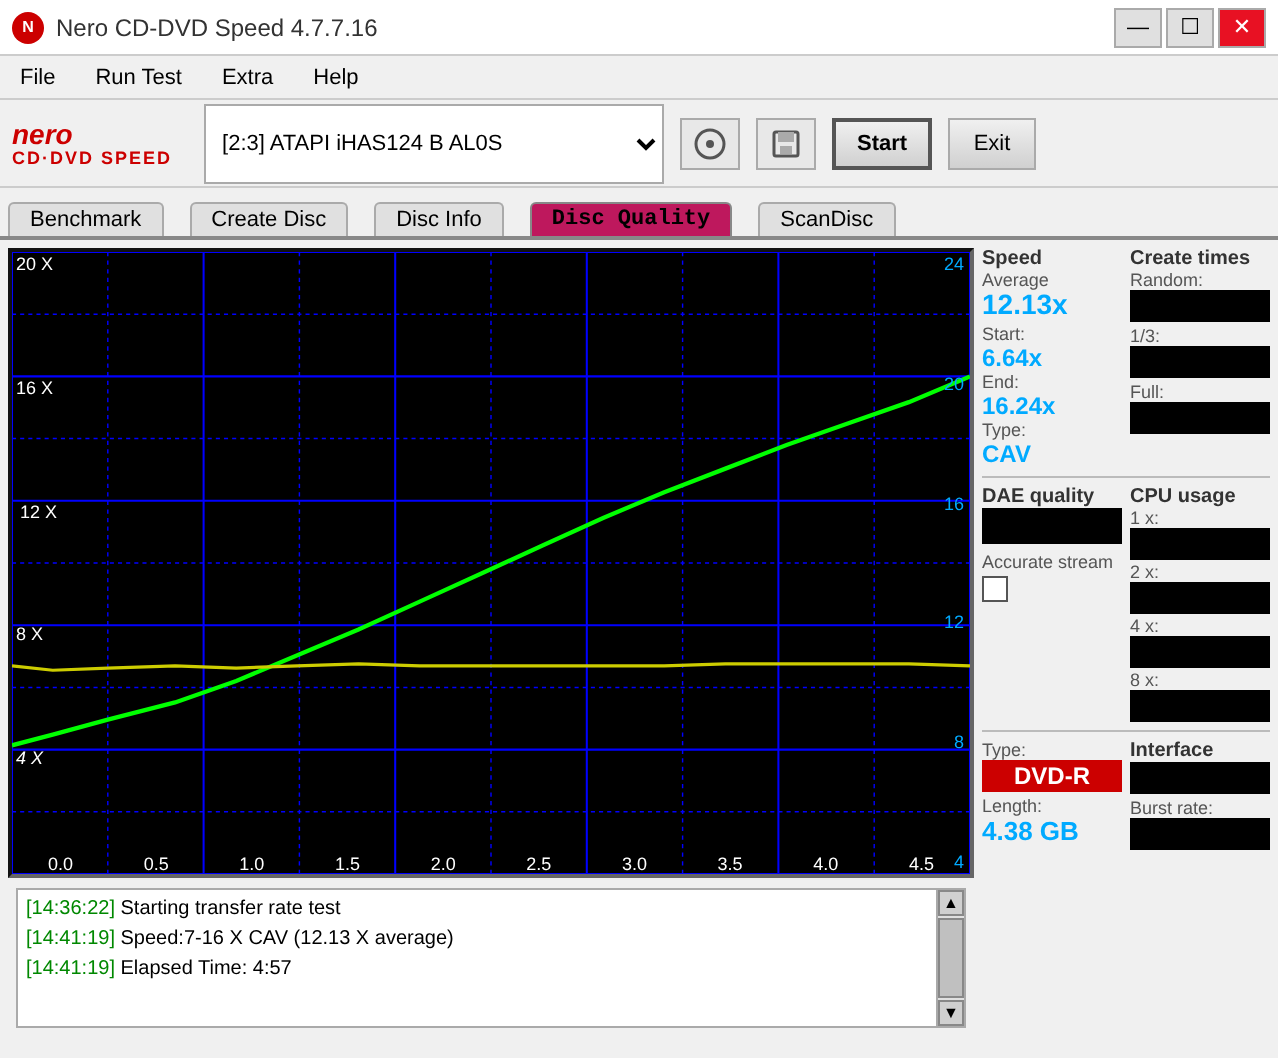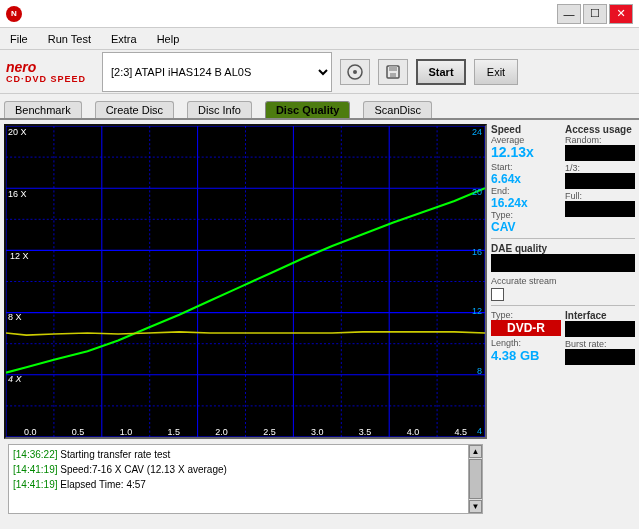--- a/index.html
+++ b/index.html
@@ -134,23 +134,24 @@
       padding: 2px 10px;
       border: 1px solid #aaa;
       border-bottom: none;
       background: #e0e0e0;
       cursor: pointer;
       font-size: 11px;
       margin-right: 13px;
       border-radius: 3px 3px 0 0;
     }
     .tab.active {
-      background: #4d7c0f;
+      background: #be185d;
       border-color: #888;
       font-weight: bold;
+      font-family: Liberation Mono, monospace;
     }
 
     
     .main-content {
       display: flex;
       background: #f0f0f0;
       height: calc(529px - 28px - 22px - 44px - 26px);
     }
     .black-box {
       background: #000;
@@ -200,20 +201,21 @@
       border: 1px solid #888;
       margin: 1px 0;
     }
   </style>
 </head>
 <body>
 
 <div class="title-bar">
   <div class="title-bar-left">
     <div class="title-bar-icon">N</div>
+    <span class="title-text">Nero CD-DVD Speed 4.7.7.16</span>
   </div>
   <div class="title-controls">
     <button class="title-btn">—</button>
     <button class="title-btn">☐</button>
     <button class="title-btn close">✕</button>
   </div>
 </div>
 
 <div class="menu-bar">
   <span class="menu-item">File</span>
@@ -388,21 +390,21 @@
         <div style="font-size:14px; font-weight:bold; color:#00aaff; line-height:1.1;">12.13x</div>
         <div style="font-size:9px; color:#555; margin-top:2px;">Start:</div>
         <div style="font-size:12px; font-weight:bold; color:#00aaff;">6.64x</div>
         <div style="font-size:9px; color:#555;">End:</div>
         <div style="font-size:12px; font-weight:bold; color:#00aaff;">16.24x</div>
         <div style="font-size:9px; color:#555;">Type:</div>
         <div style="font-size:12px; font-weight:bold; color:#00aaff;">CAV</div>
       </div>
 
       <div style="flex:1;">
-        <div style="font-size:10px; font-weight:bold; color:#333;">Access usage</div>
+        <div style="font-size:10px; font-weight:bold; color:#333;">Create times</div>
         <div style="font-size:9px; color:#555;">Random:</div>
         <div class="black-box" style="width:100%; height:14px; margin-bottom:2px;"></div>
         <div style="font-size:9px; color:#555;">1/3:</div>
         <div class="black-box" style="width:100%; height:14px; margin-bottom:2px;"></div>
         <div style="font-size:9px; color:#555;">Full:</div>
         <div class="black-box" style="width:100%; height:14px;"></div>
       </div>
     </div>
 
     <div style="height:1px; background:#bbb; margin:2px 0;"></div>
@@ -411,20 +413,31 @@
 
       <div style="flex:1;">
         <div style="font-size:10px; font-weight:bold; color:#333;">DAE quality</div>
         <div class="black-box" style="width:100%; height:18px; margin-bottom:4px;"></div>
         <div style="font-size:9px; color:#555;">Accurate stream</div>
         <div style="display:flex; align-items:center; margin-top:2px;">
           <div style="width:13px; height:13px; border:1px solid #555; background:white;"></div>
         </div>
       </div>
 
+      <div style="flex:1;">
+        <div style="font-size:10px; font-weight:bold; color:#333;">CPU usage</div>
+        <div style="font-size:9px; color:#555;">1 x:</div>
+        <div class="black-box" style="width:100%; height:13px; margin-bottom:1px;"></div>
+        <div style="font-size:9px; color:#555;">2 x:</div>
+        <div class="black-box" style="width:100%; height:13px; margin-bottom:1px;"></div>
+        <div style="font-size:9px; color:#555;">4 x:</div>
+        <div class="black-box" style="width:100%; height:13px; margin-bottom:1px;"></div>
+        <div style="font-size:9px; color:#555;">8 x:</div>
+        <div class="black-box" style="width:100%; height:13px;"></div>
+      </div>
     </div>
 
     <div style="height:1px; background:#bbb; margin:2px 0;"></div>
 
     <div style="display:flex; gap:4px;">
 
       <div style="flex:1;">
         <div style="font-size:9px; color:#555;">Type:</div>
         <div style="background:#cc0000; color:white; font-weight:bold; font-size:12px; padding:1px 4px; text-align:center; margin-bottom:2px;">DVD-R</div>
         <div style="font-size:9px; color:#555;">Length:</div>

